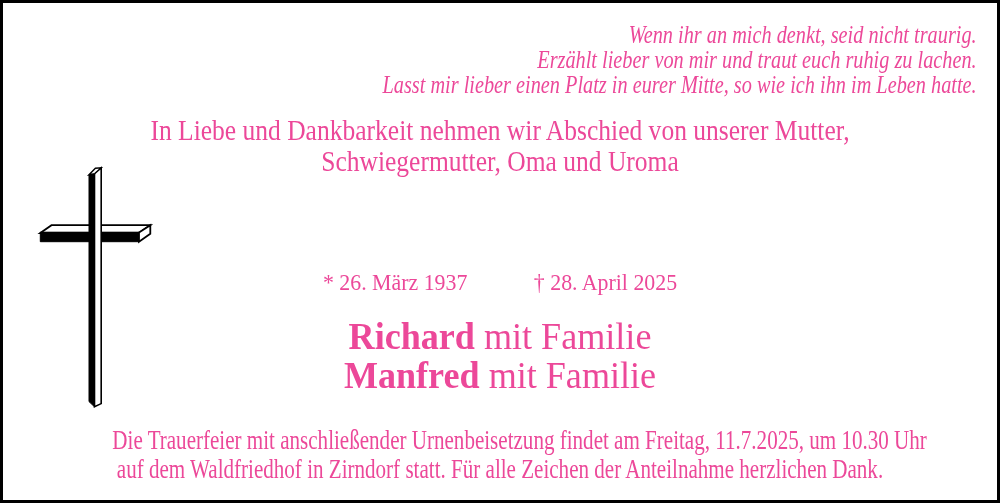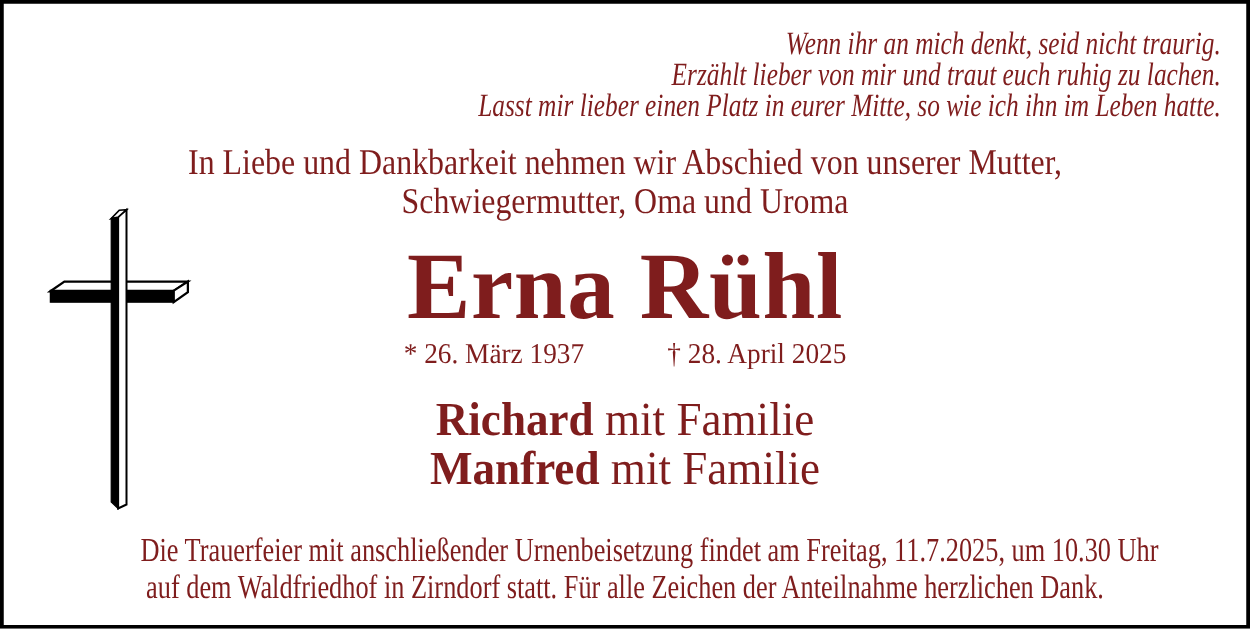--- a/index.html
+++ b/index.html
@@ -5,21 +5,21 @@
   html, body { margin: 0; padding: 0; background: #ffffff; }
   .notice {
     position: relative;
     width: 1000px;
     height: 503px;
     box-sizing: border-box;
     background: #ffffff;
     border: 3px solid #000000;
     overflow: hidden;
     font-family: "Liberation Serif", "DejaVu Serif", serif;
-    color: #7f1d1d;
+    color: #ec4899;
   }
   .quote {
     position: absolute;
     top: 19px;
     right: 20px;
     text-align: right;
     font-style: italic;
     font-size: 26px;
     line-height: 25px;
     white-space: nowrap;
@@ -112,21 +112,20 @@
     <div>Wenn ihr an mich denkt, seid nicht traurig.</div>
     <div>Erzählt lieber von mir und traut euch ruhig zu lachen.</div>
     <div>Lasst mir lieber einen Platz in eurer Mitte, so wie ich ihn im Leben hatte.</div>
   </div>
 
   <div class="intro">
     <div>In Liebe und Dankbarkeit nehmen wir Abschied von unserer Mutter,</div>
     <div>Schwiegermutter, Oma und Uroma</div>
   </div>
 
-  <div class="deceased-name">Erna Rühl</div>
 
   <div class="dates">
     <span>* 26. März 1937</span>
     <span>† 28. April 2025</span>
   </div>
 
   <div class="mourners">
     <div><span class="m-name">Richard</span> <span>mit Familie</span></div>
     <div><span class="m-name">Manfred</span> <span>mit Familie</span></div>
   </div>

